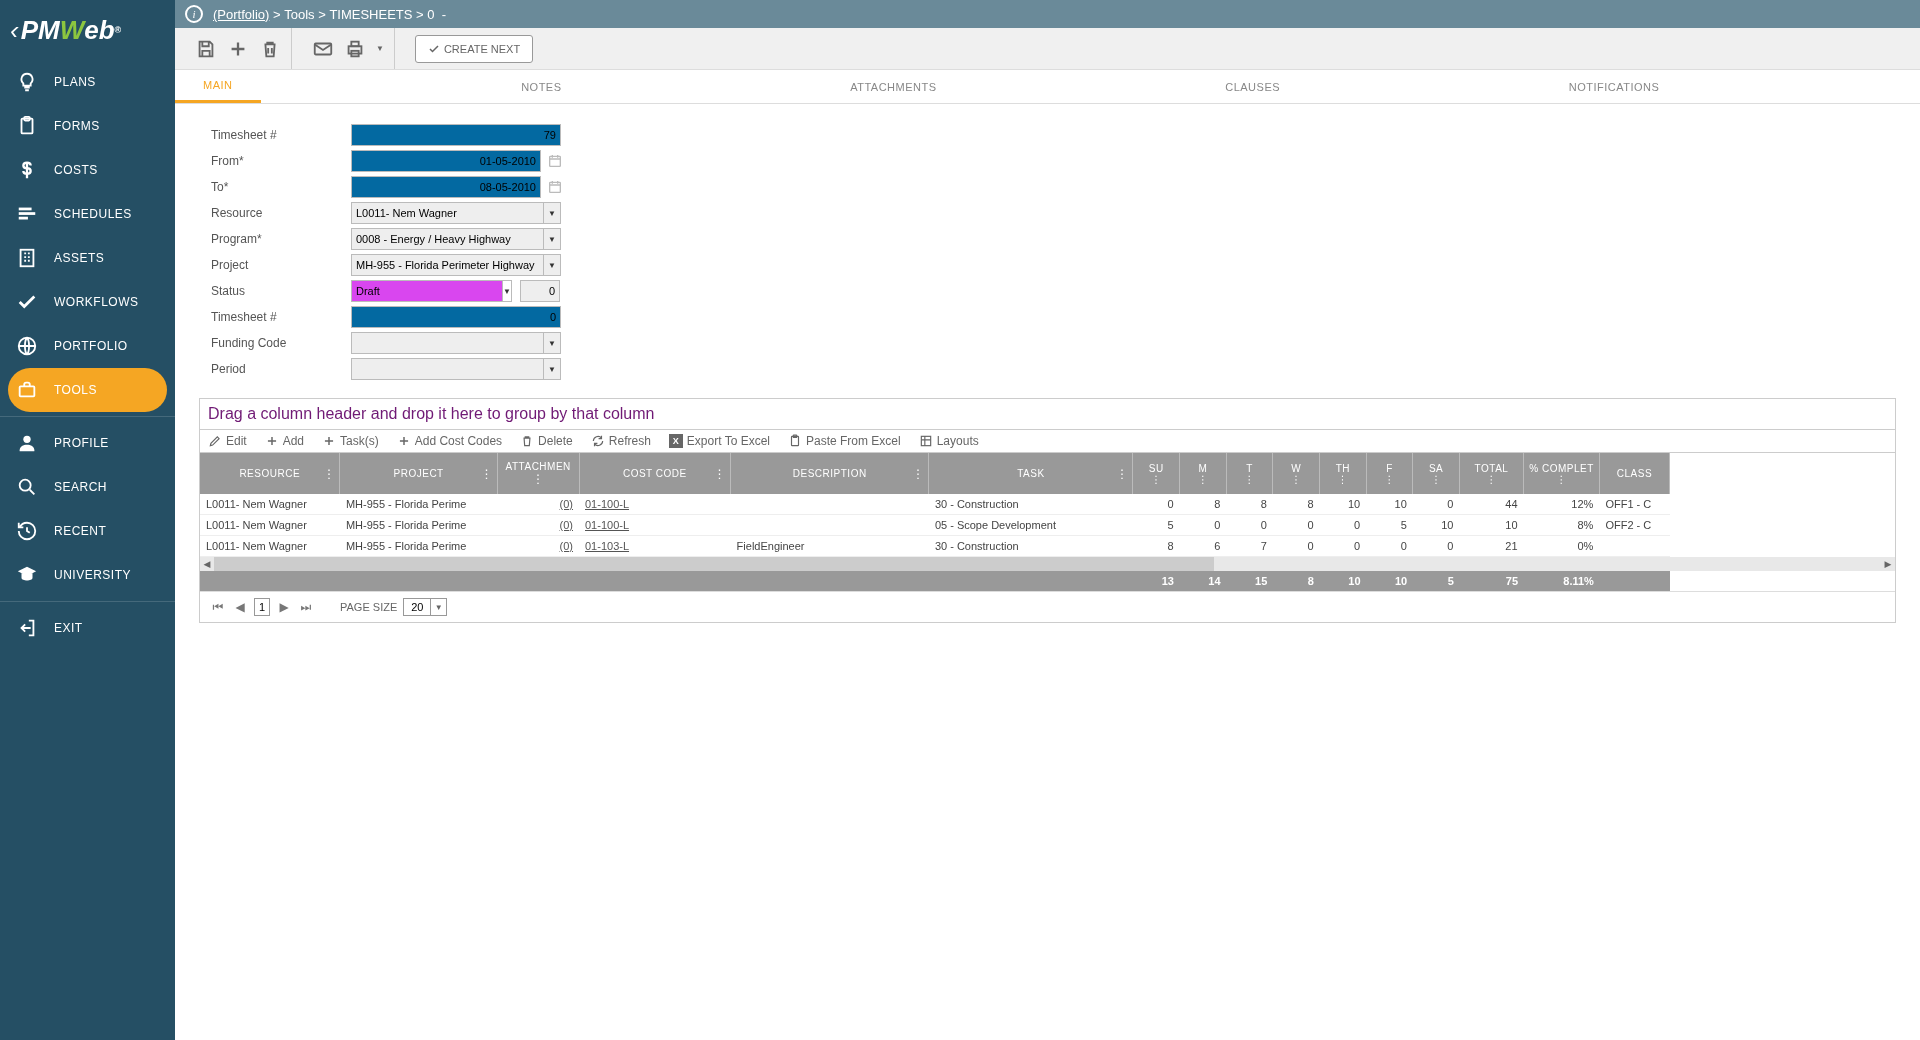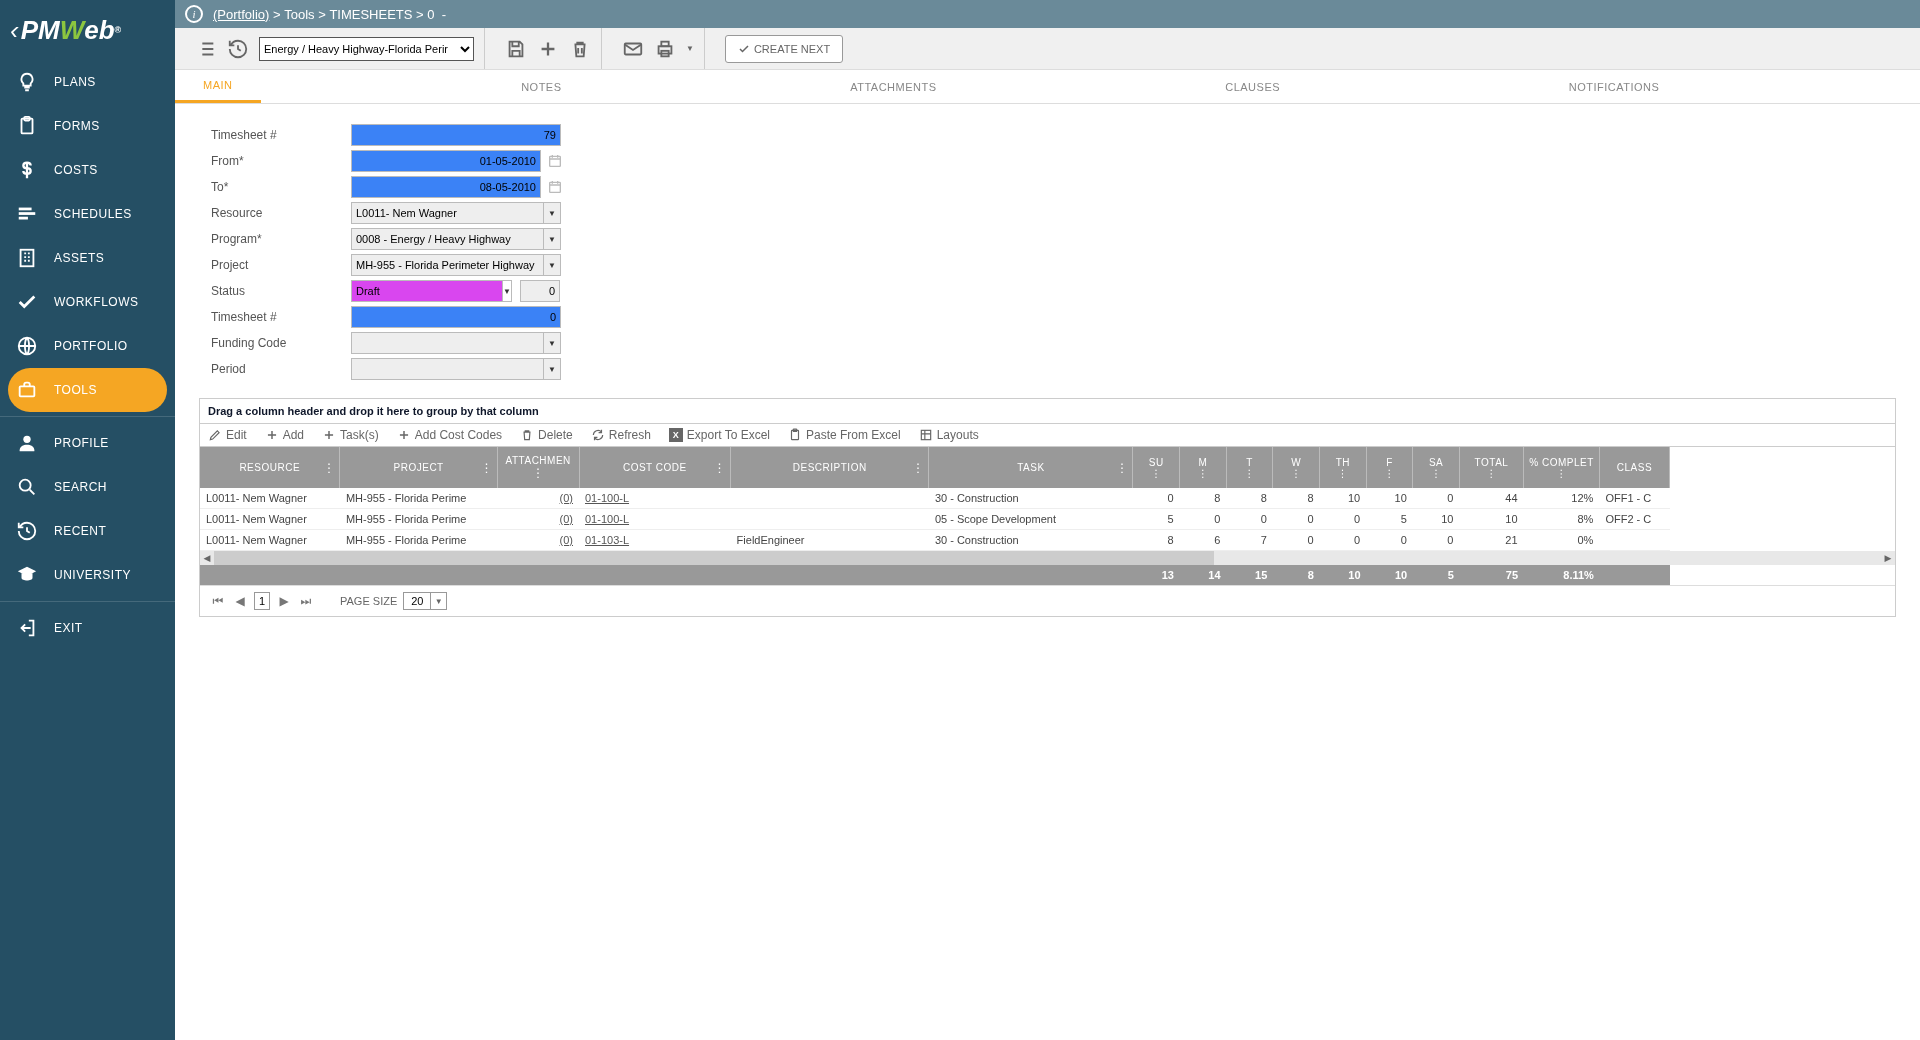--- a/index.html
+++ b/index.html
@@ -39,33 +39,33 @@
 
 .tabs { height: 34px; border-bottom: 1px solid #ddd; display: flex; background: #fff; }
 .tab { padding: 0 28px; display: flex; align-items: center; font-size: 11px; color: #888; cursor: pointer; letter-spacing: 0.5px; }
 .tab.active { color: #f5a623; border-bottom: 3px solid #f5a623; }
 .tabs-spacer { flex: 1; }
 
 
 .form { padding: 18px 24px 8px 24px; }
 .form-row { display: flex; align-items: center; height: 26px; margin-bottom: 0; }
 .form-label { width: 140px; font-size: 12px; color: #555; margin-left: 12px; }
-.form-input { width: 190px; height: 22px; border: 1px solid #bbb; background: #3b82f6; padding: 0 4px; font-size: 11px; text-align: right; }
+.form-input { width: 190px; height: 22px; border: 1px solid #bbb; background: #0369a1; padding: 0 4px; font-size: 11px; text-align: right; }
 .form-dd { width: 210px; height: 22px; display: flex; }
 .form-dd input { flex: 1; border: 1px solid #bbb; background: #eee; padding: 0 4px; font-size: 11px; border-right: none; }
 .form-dd .dd-btn { width: 18px; border: 1px solid #bbb; background: #eee; display: flex; align-items: center; justify-content: center; cursor: pointer; font-size: 8px; }
 .form-date { display: flex; align-items: center; gap: 6px; }
 .cal-icon { width: 16px; height: 16px; color: #aaa; }
 .form-check { width: 14px; height: 14px; }
 .status-row { display: flex; gap: 14px; }
 .status-num { width: 40px; height: 22px; border: 1px solid #bbb; background: #eee; text-align: right; padding: 0 4px; font-size: 11px; }
 
 
 .grid-container { margin: 8px 24px 0 24px; border: 1px solid #ccc; }
-.grid-grouphint { padding: 6px 8px; font-size: 11px; color: #0f172a; border-bottom: 1px solid #ccc; font-weight: bold; }
+.grid-grouphint { padding: 6px 8px; font-size: 16px; color: #701a75; border-bottom: 1px solid #ccc; }
 .grid-toolbar { display: flex; align-items: center; padding: 4px 8px; gap: 18px; border-bottom: 1px solid #ccc; background: #fff; }
 .grid-tb-btn { display: inline-flex; align-items: center; gap: 4px; color: #666; cursor: pointer; font-size: 12px; }
 .grid-tb-btn svg, .grid-tb-btn .gib { width: 14px; height: 14px; }
 .grid-table { border-collapse: collapse; width: 1470px; table-layout: fixed; }
 .grid-table th { background: #999; color: #fff; font-size: 10px; font-weight: normal; padding: 8px 4px; border-right: 1px solid #bbb; position: relative; text-align: center; letter-spacing: 0.5px; }
 .grid-table th .col-menu { position: absolute; right: 4px; top: 50%; transform: translateY(-50%); font-size: 12px; }
 .grid-table td { border-bottom: 1px solid #eee; padding: 4px 6px; font-size: 11px; color: #444; white-space: nowrap; overflow: hidden; text-overflow: ellipsis; }
 .grid-table td.num { text-align: right; }
 .grid-table td a { color: #555; text-decoration: underline; cursor: pointer; }
 .grid-table tr.footer td { background: #999; color: #fff; font-weight: bold; border: none; }
@@ -231,36 +231,20 @@
       <span>Tools</span>
       <span>&nbsp;&gt;&nbsp;</span>
       <span>TIMESHEETS</span>
       <span>&nbsp;&gt;&nbsp;</span>
       <span>0</span>
       <span>&nbsp;&nbsp;</span>
       <span>-</span>
     </div>
 
     <div class="toolbar">
-      <div class="tb-group">
-        <span class="tb-icon">
-            <svg viewBox="0 0 24 24" fill="none" stroke="#666" stroke-width="2">
-              <path d="M8 6h12M8 12h12M8 18h12M4 6h0M4 12h0M4 18h0"></path>
-            </svg>
-          </span>
-        <span class="tb-icon">
-            <svg viewBox="0 0 24 24" fill="none" stroke="#666" stroke-width="2">
-              <path d="M3 12a9 9 0 109-9 9 9 0 00-8 5M3 3v5h5"></path>
-              <path d="M12 8v4l3 2"></path>
-            </svg>
-          </span>
-        <select class="tb-select">
-          <option>Energy / Heavy Highway-Florida Perir</option>
-        </select>
-      </div>
       <div class="tb-group">
         <span class="tb-icon">
             <svg viewBox="0 0 24 24" fill="none" stroke="#666" stroke-width="2">
               <path d="M5 4h11l3 3v13H5zM8 4v5h7V4M8 14h8v6H8z"></path>
             </svg>
           </span>
         <span class="tb-icon">
             <svg viewBox="0 0 24 24" fill="none" stroke="#666" stroke-width="2.5">
               <path d="M12 5v14M5 12h14"></path>
             </svg>

